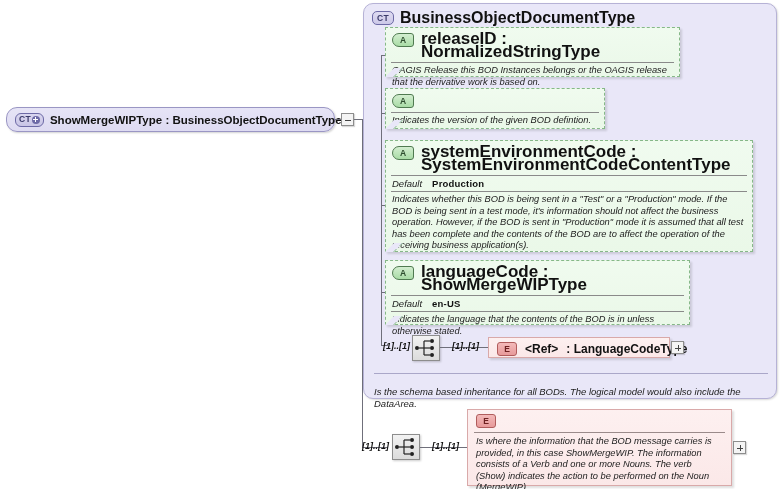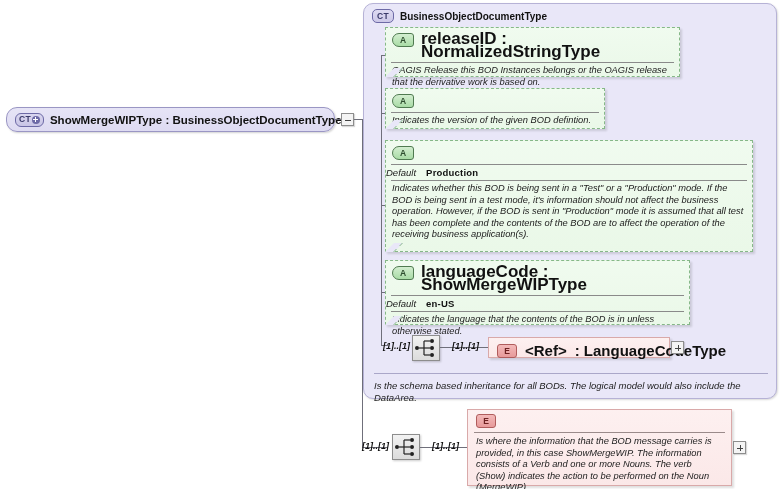--- a/index.html
+++ b/index.html
@@ -59,26 +59,26 @@
   .ct-header {
     position:absolute; left:8px; top:5px;
     display:flex; align-items:center; gap:6px;
   }
   .icon-ct-plain {
     border:1px solid #6d6aa6; border-radius:5px;
     background:linear-gradient(#dedbf2,#ccc8e8);
     padding:0 4px; height:14px; line-height:13px;
     font-size:8.5px; font-weight:bold; color:#3a3a6a; letter-spacing:.3px;
   }
-  .ct-title { font-weight:bold; font-size:10px; color:#111; }
+  .ct-title { font-weight:bold; font-size:16px; color:#111; }
 
   .ct-note {
     position:absolute; left:10px; top:369px; width:394px;
     border-top:1px solid #aaa7c9;
-    padding-top:6px;
+    padding-top:12px;
     font-style:italic; font-size:9.5px; line-height:12px; color:#222;
   }
 
   
   .attr {
     position:absolute;
     background:linear-gradient(#f0fbef,#eaf8e8);
     border:1px dashed #86b888;
     box-shadow:2px 2px 2px rgba(0,0,0,.13);
   }
@@ -92,21 +92,21 @@
     border:1px solid #4f7a50; border-radius:7px 3px 3px 7px;
     background:linear-gradient(#d3eed0,#a9dca6);
     font-size:8.5px; font-weight:bold; color:#2d4d2e;
     text-align:center; line-height:13px;
     margin-top:1px;
   }
   .attr .attr-name { font-weight:bold; font-size:17px; color:#111; line-height:13px; }
   .attr .divider { height:1px; background:#8a8a8a; margin:0 5px; }
   .attr .defrow {
     display:flex; gap:10px; align-items:baseline;
-    padding:2px 6px 2px 0;
+    padding:2px 6px 2px 6px;
     font-size:9.5px;
   }
   .attr .defrow .k { font-style:italic; color:#222; }
   .attr .defrow .v { font-weight:bold; color:#111; letter-spacing:.2px; }
   .attr .desc {
     padding:2px 7px 4px 6px;
     font-style:italic; font-size:9.3px; line-height:11.6px; color:#222;
   }
   
   .attr .notch {
@@ -124,21 +124,21 @@
     box-shadow:2px 2px 2px rgba(0,0,0,.13);
   }
   .elem .elem-head { display:flex; align-items:center; gap:8px; padding:4px 8px; }
   .icon-e {
     flex:0 0 auto; width:20px;height:14px;
     border:1px solid #b05c5c; border-radius:3px;
     background:linear-gradient(#f3b9b9,#e79a9a);
     font-size:8.5px; font-weight:bold; color:#6d2020;
     text-align:center; line-height:13px;
   }
-  .elem .elem-name { font-weight:bold; font-size:15px; color:#111; white-space:nowrap; }
+  .elem .elem-name { font-weight:bold; font-size:12px; color:#111; white-space:nowrap; }
   .elem .divider { height:1px; background:#9a8a8a; margin:0 6px; }
   .elem .desc {
     padding:3px 8px 4px 8px;
     font-style:italic; font-size:9.3px; line-height:11.6px; color:#222;
   }
 
   
   .ln { position:absolute; background:#6f6f7a; }
   .ln.h { height:1px; }
   .ln.v { width:1px; }
@@ -225,20 +225,21 @@
       <span class="icon-a">A</span>
     </div>
     <div class="divider"></div>
     <div class="desc">Indicates the version of the given BOD defintion.</div>
     <span class="notch"></span>
   </div>
 
   <div class="attr" style="left:385px; top:140px; width:368px; height:112px;">
     <div class="attr-head">
       <span class="icon-a">A</span>
+      <span class="attr-name">systemEnvironmentCode : SystemEnvironmentCodeContentType</span>
     </div>
     <div class="divider"></div>
     <div class="defrow">
       <span class="k">Default</span>
       <span class="v">Production</span>
     </div>
     <div class="divider"></div>
     <div class="desc">Indicates whether this BOD is being sent in a "Test" or a "Production" mode. If the BOD is being sent in a test mode, it's information should not affect the business operation. However, if the BOD is sent in "Production" mode it is assumed that all test has been complete and the contents of the BOD are to affect the operation of the receiving business application(s).</div>
     <span class="notch"></span>
   </div>

